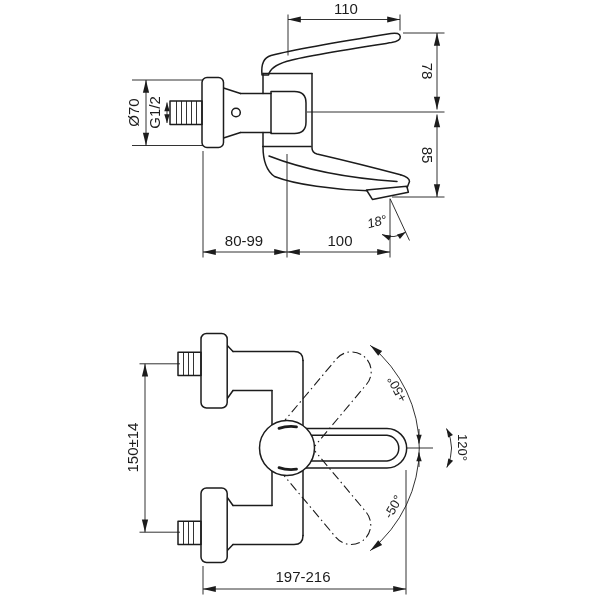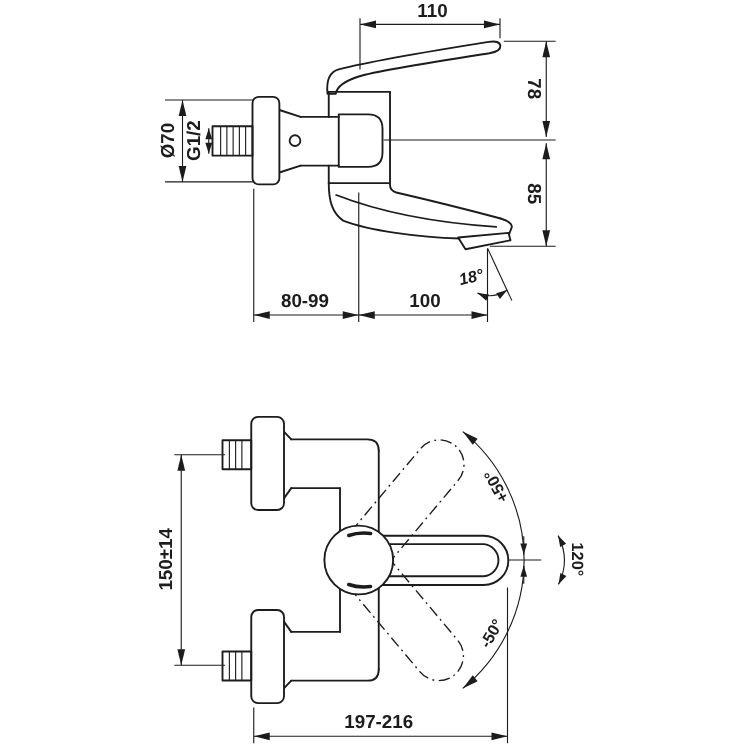--- a/index.html
+++ b/index.html
@@ -1,16 +1,16 @@
 <!DOCTYPE html>
 <html><head>
 <meta charset="utf-8">
 <style>
   html,body{margin:0;padding:0;background:#ffffff;}
-  .stage{width:512px;height:600px;background:#ffffff;position:relative;font-family:"Liberation Sans",sans-serif;font-weight:bold;}
+  .stage{width:512px;height:600px;background:#ffffff;position:relative;font-family:"Liberation Sans",sans-serif;}
   svg{display:block;}
   text{fill:#1c1c1c;font-family:"Liberation Sans",sans-serif;}
   .dim-text{font-size:15px;}
   .ang-text{font-size:13px;}
   .outline{stroke:#1c1c1c;stroke-width:1.5;fill:none;stroke-linecap:round;stroke-linejoin:round;}
   .outline-f{stroke:#1c1c1c;stroke-width:1.5;fill:#ffffff;stroke-linejoin:round;}
   .thin{stroke:#1c1c1c;stroke-width:0.9;fill:none;}
   .dashline{stroke:#1c1c1c;stroke-width:1.1;fill:none;stroke-dasharray:9 3.5 1.5 3.5;}
   .thick-mark{stroke:#1c1c1c;stroke-width:2.8;fill:none;stroke-linecap:round;}
 </style>

